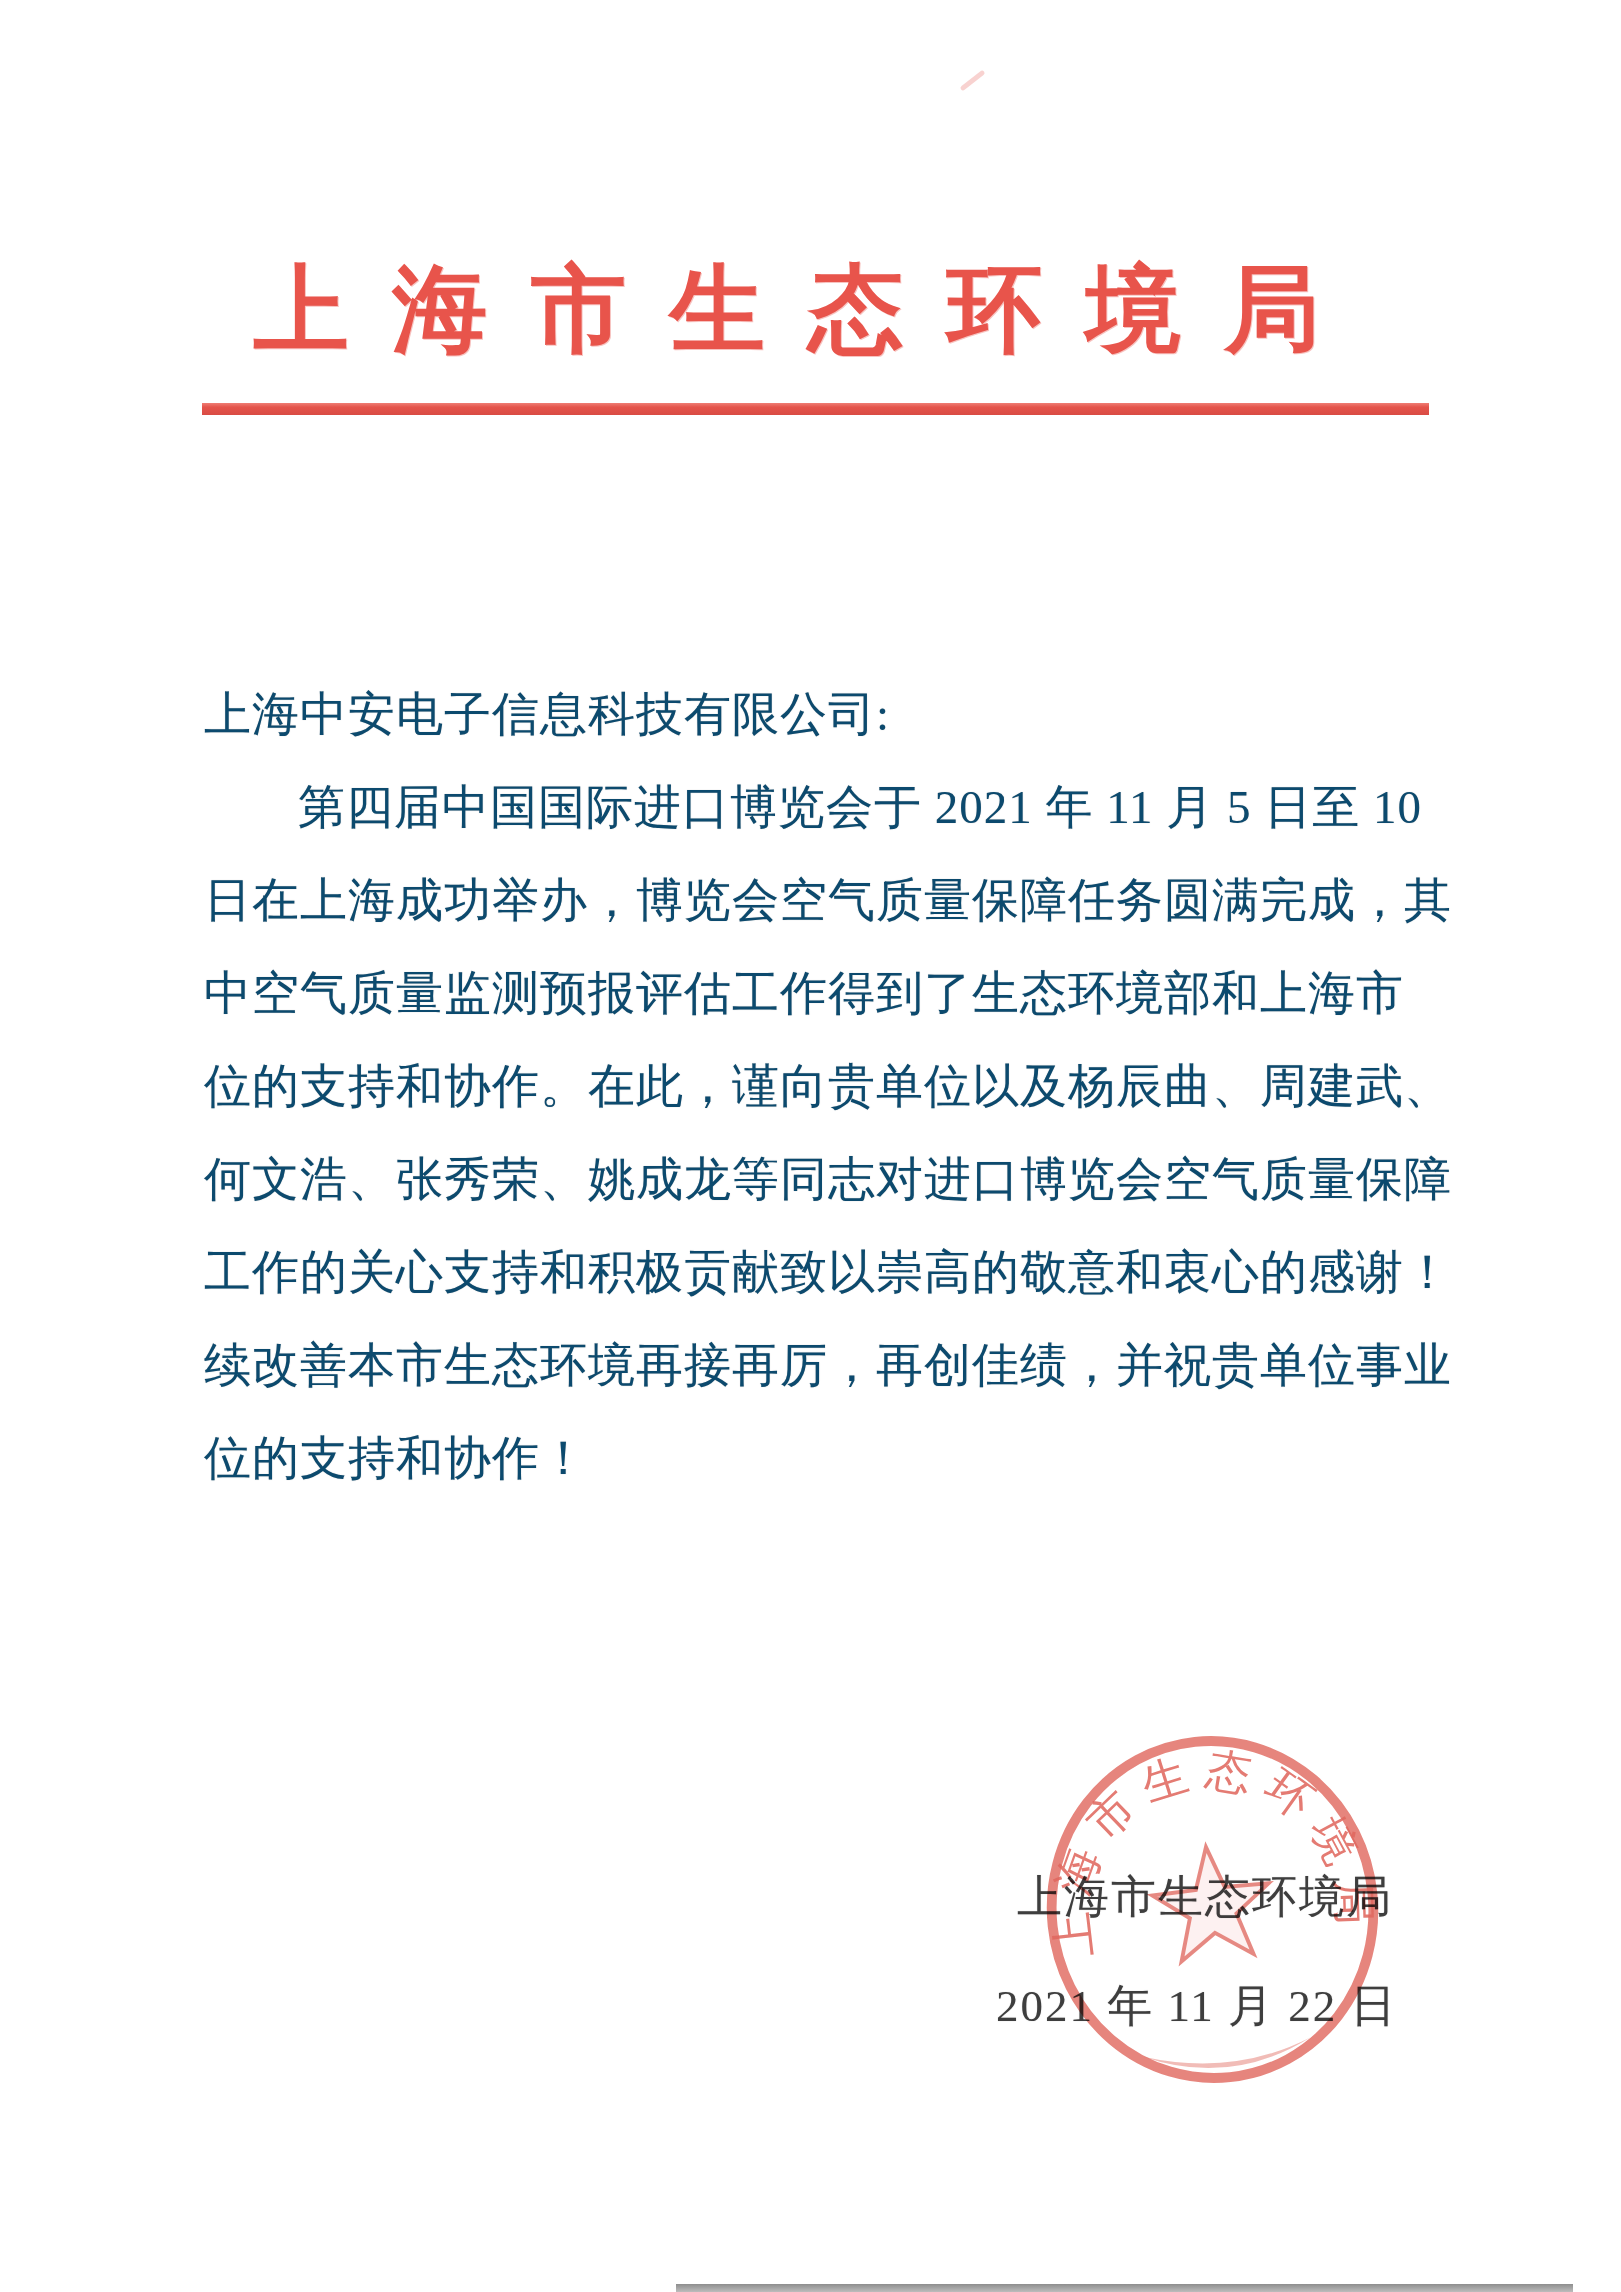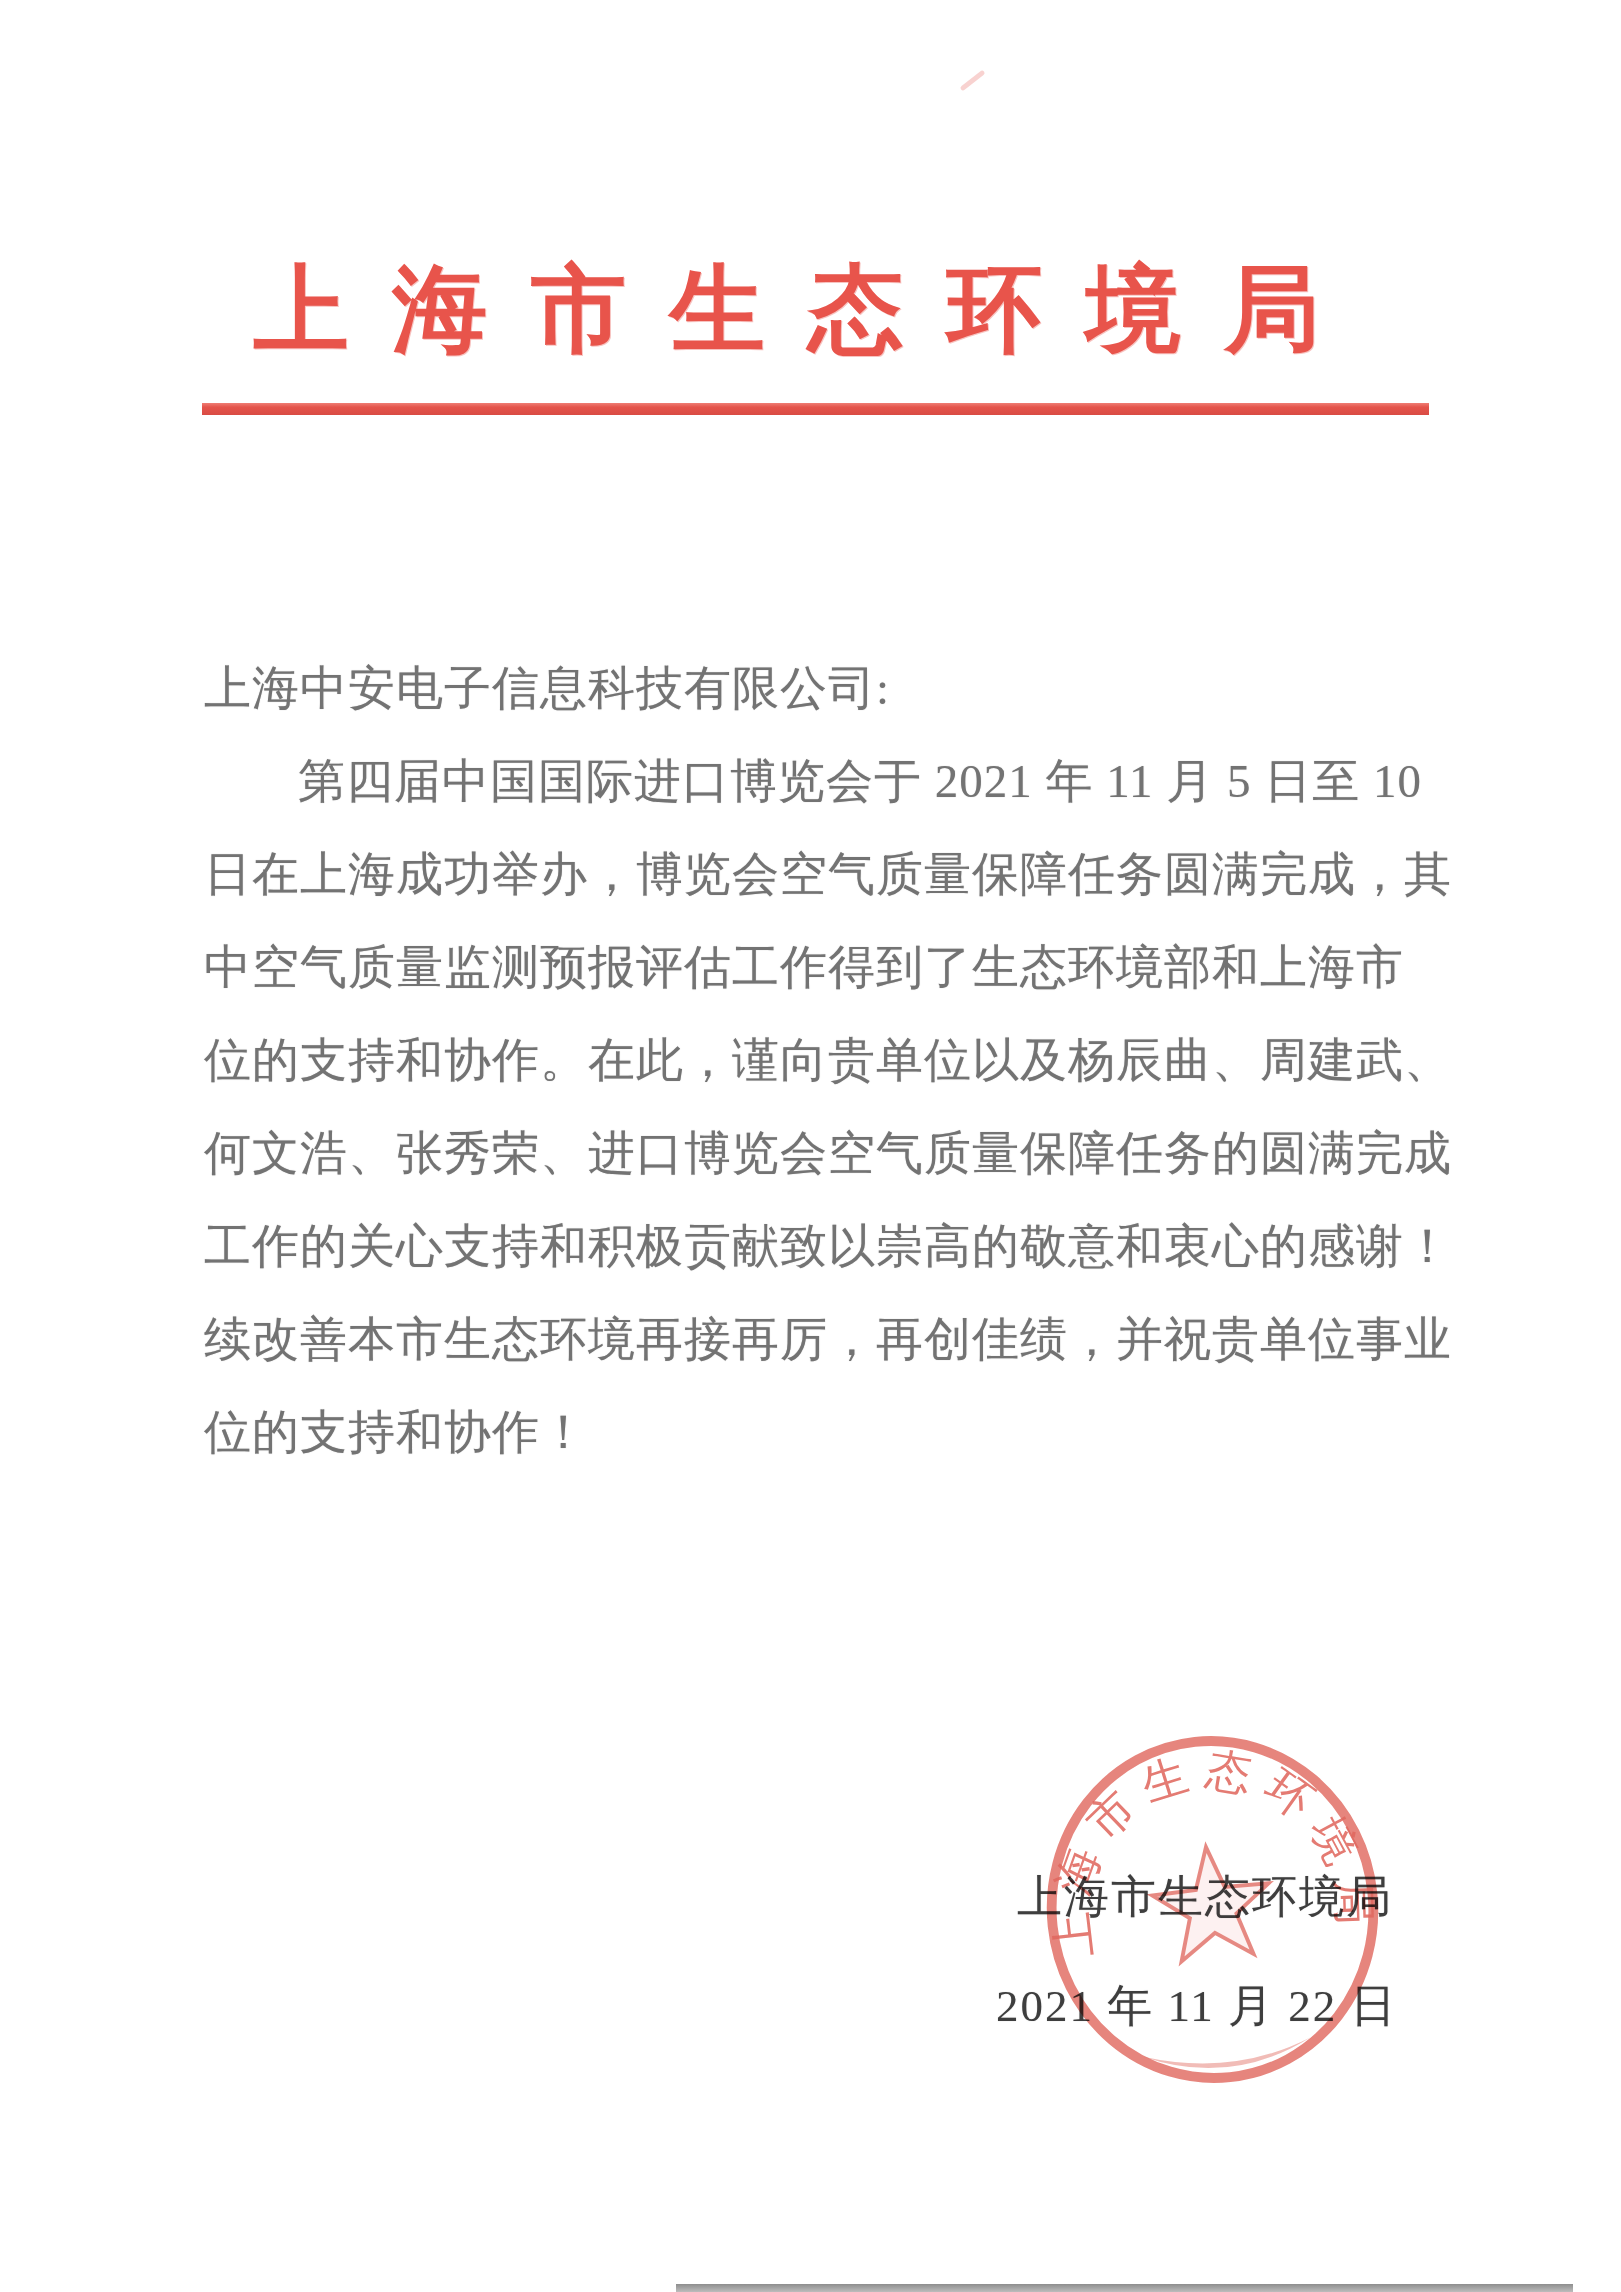--- a/index.html
+++ b/index.html
@@ -48,26 +48,26 @@
     font-weight: bold;
     color: #4a4a4a;
     letter-spacing: 0.55em;
     text-indent: 0.55em;
     white-space: nowrap;
   }
 
   
   .body-block {
     position: absolute;
-    top: 642px;
+    top: 668px;
     left: 204px;
     width: 1227px;
     font-size: 47px;
     line-height: 93px;
-    color: #737373;
+    color: #0c4a6e;
     letter-spacing: 1px;
     text-shadow: 0 0 1px rgba(62,62,62,0.35);
   }
   .body-line { white-space: nowrap; }
   .body-line.indent { text-indent: 94px; }
 
   
   .sig-org {
     position: absolute;
     top: 1867px;
@@ -134,21 +134,21 @@
 
   <div class="red-rule"></div>
 
 
   <div class="body-block">
     <div class="body-line">上海中安电子信息科技有限公司:</div>
     <div class="body-line indent">第四届中国国际进口博览会于 2021 年 11 月 5 日至 10</div>
     <div class="body-line">日在上海成功举办，博览会空气质量保障任务圆满完成，其</div>
     <div class="body-line">中空气质量监测预报评估工作得到了生态环境部和上海市</div>
     <div class="body-line">位的支持和协作。在此，谨向贵单位以及杨辰曲、周建武、</div>
-    <div class="body-line">何文浩、张秀荣、进口博览会空气质量保障任务的圆满完成</div>
+    <div class="body-line">何文浩、张秀荣、姚成龙等同志对进口博览会空气质量保障</div>
     <div class="body-line">工作的关心支持和积极贡献致以崇高的敬意和衷心的感谢！</div>
     <div class="body-line">续改善本市生态环境再接再厉，再创佳绩，并祝贵单位事业</div>
     <div class="body-line">位的支持和协作！</div>
   </div>
 
   <div class="sig-org">上海市生态环境局</div>
   <div class="sig-date">2021 年 11 月 22 日</div>
 
   <svg class="seal" viewBox="0 0 352 360" xmlns="http://www.w3.org/2000/svg">
     <defs>

